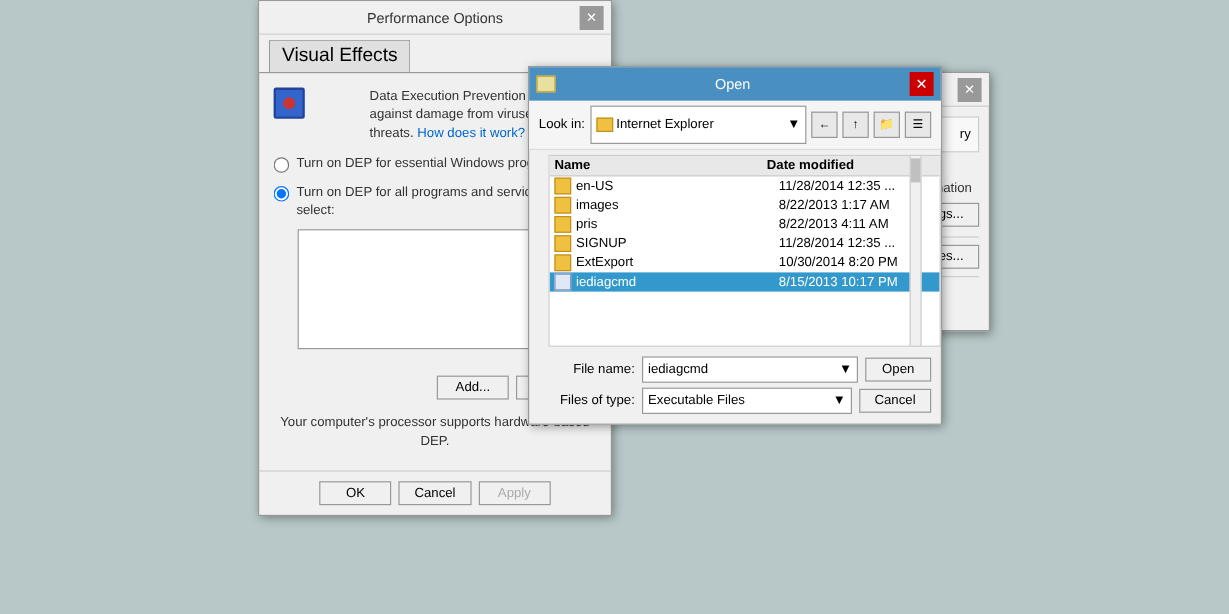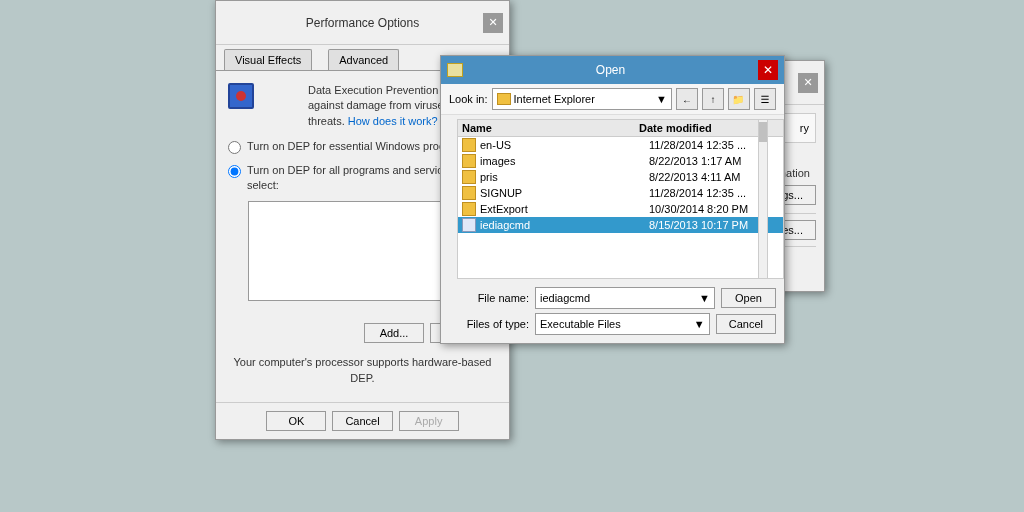--- a/index.html
+++ b/index.html
@@ -21,21 +21,21 @@
       box-shadow: 2px 2px 8px rgba(0,0,0,0.4);
     }
 
     .dialog-titlebar {
       display: flex;
       align-items: center;
       justify-content: space-between;
       background: #f0f0f0;
       border-bottom: 1px solid #ccc;
       padding: 4px 6px;
-      height: 44px;
+      height: 28px;
     }
 
     .dialog-title {
       font-size: 12px;
       color: #333;
       flex: 1;
       text-align: center;
     }
 
     .title-close-btn-gray {
@@ -57,23 +57,23 @@
       border-bottom: 1px solid #999;
       background: #f0f0f0;
       padding: 4px 8px 0;
     }
 
     .tab {
       padding: 4px 10px;
       border: 1px solid #999;
       border-bottom: none;
       cursor: pointer;
-      font-size: 11px;
+      font-size: 16px;
       background: #e0e0e0;
-      margin-right: 16px;
+      margin-right: 2px;
       border-radius: 2px 2px 0 0;
     }
 
     .tab.active {
       background: #f0f0f0;
       border-bottom: 1px solid #f0f0f0;
       margin-bottom: -1px;
       z-index: 1;
     }
 
@@ -237,21 +237,21 @@
       gap: 4px;
     }
 
     .open-toolbar-label {
       font-size: 11px;
       white-space: nowrap;
     }
 
     .open-toolbar-dropdown {
       flex: 1;
-      height: 22px;
+      height: 32px;
       border: 1px solid #999;
       background: white;
       font-size: 11px;
       display: flex;
       align-items: center;
       justify-content: space-between;
       padding: 0 4px;
     }
 
     .toolbar-btn {
@@ -423,21 +423,20 @@
 
 <div class="dialog perf-dialog">
   <div class="dialog-titlebar">
     <div style="width:20px;"></div>
     <span class="dialog-title">Performance Options</span>
     <button class="title-close-btn-gray">✕</button>
   </div>
 
   <div class="tabs">
     <div class="tab">Visual Effects</div>
-    <div class="tab">Advanced</div>
   </div>
 
   <div class="dialog-body">
     <div class="dep-content">
       <div style="display:flex; margin-bottom: 8px;">
 
         <div style="width:32px; height:32px; flex-shrink:0; margin-right:8px; position:relative;">
           <div style="width:26px; height:26px; background:#3366cc; border:2px solid #224499; border-radius:2px; display:flex; align-items:center; justify-content:center;">
             <div style="width:10px; height:10px; background:#cc3333; border-radius:50%;"></div>
           </div>

